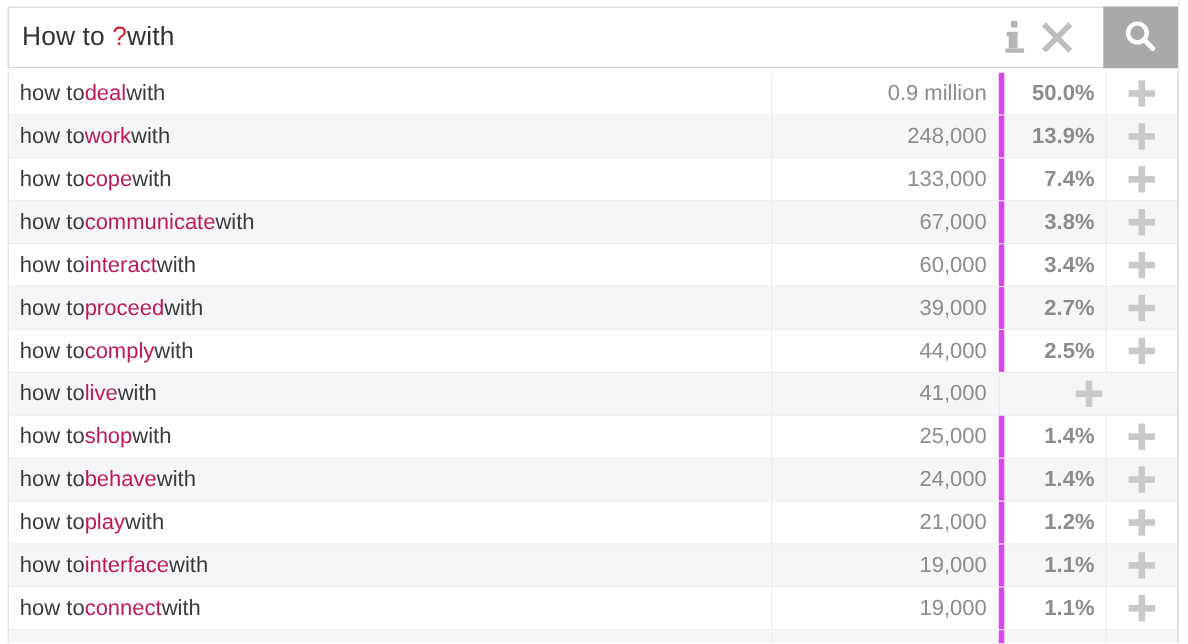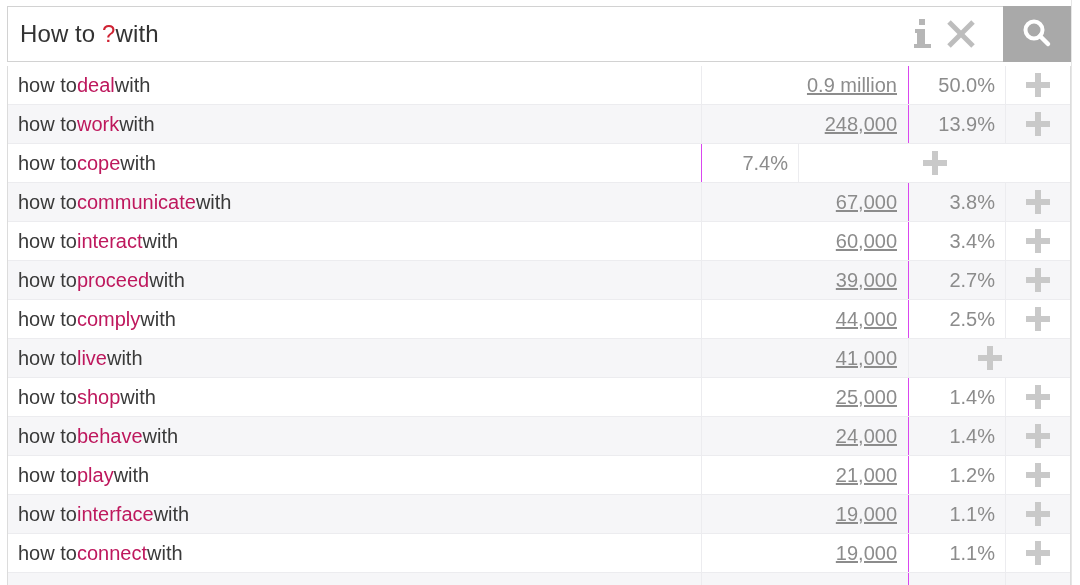--- a/index.html
+++ b/index.html
@@ -121,33 +121,33 @@
   .cell-volume {
     flex: 0 0 207px;
     display: flex;
     align-items: center;
     justify-content: flex-end;
     padding-right: 11px;
     font-size: 20px;
     color: #8c8c8c;
     border-left: 1px solid #ececef;
     white-space: nowrap;
-    text-decoration: underline;
   }
 
   .cell-share {
     flex: 0 0 97px;
     display: flex;
     align-items: center;
     justify-content: flex-end;
     padding-right: 10px;
     font-size: 20px;
     color: #8c8c8c;
-    border-left: 1px solid #d946ef;
+    border-left: 5px solid #d946ef;
     white-space: nowrap;
+    font-weight: bold;
   }
 
   .cell-add {
     flex: 1 1 auto;
     display: flex;
     align-items: center;
     justify-content: center;
     border-left: 1px solid #ececef;
     cursor: pointer;
   }
@@ -244,20 +244,21 @@
           <span class="plus-icon"></span>
         </div>
     </div>
 
     <div class="row">
       <div class="cell-phrase">
           <span class="pre">how to </span>
           <span class="kw">cope</span>
           <span class="post"> with</span>
         </div>
+      <div class="cell-volume">133,000</div>
       <div class="cell-share">7.4%</div>
       <div class="cell-add">
           <span class="plus-icon"></span>
         </div>
     </div>
 
     <div class="row alt">
       <div class="cell-phrase">
           <span class="pre">how to </span>
           <span class="kw">communicate</span>

